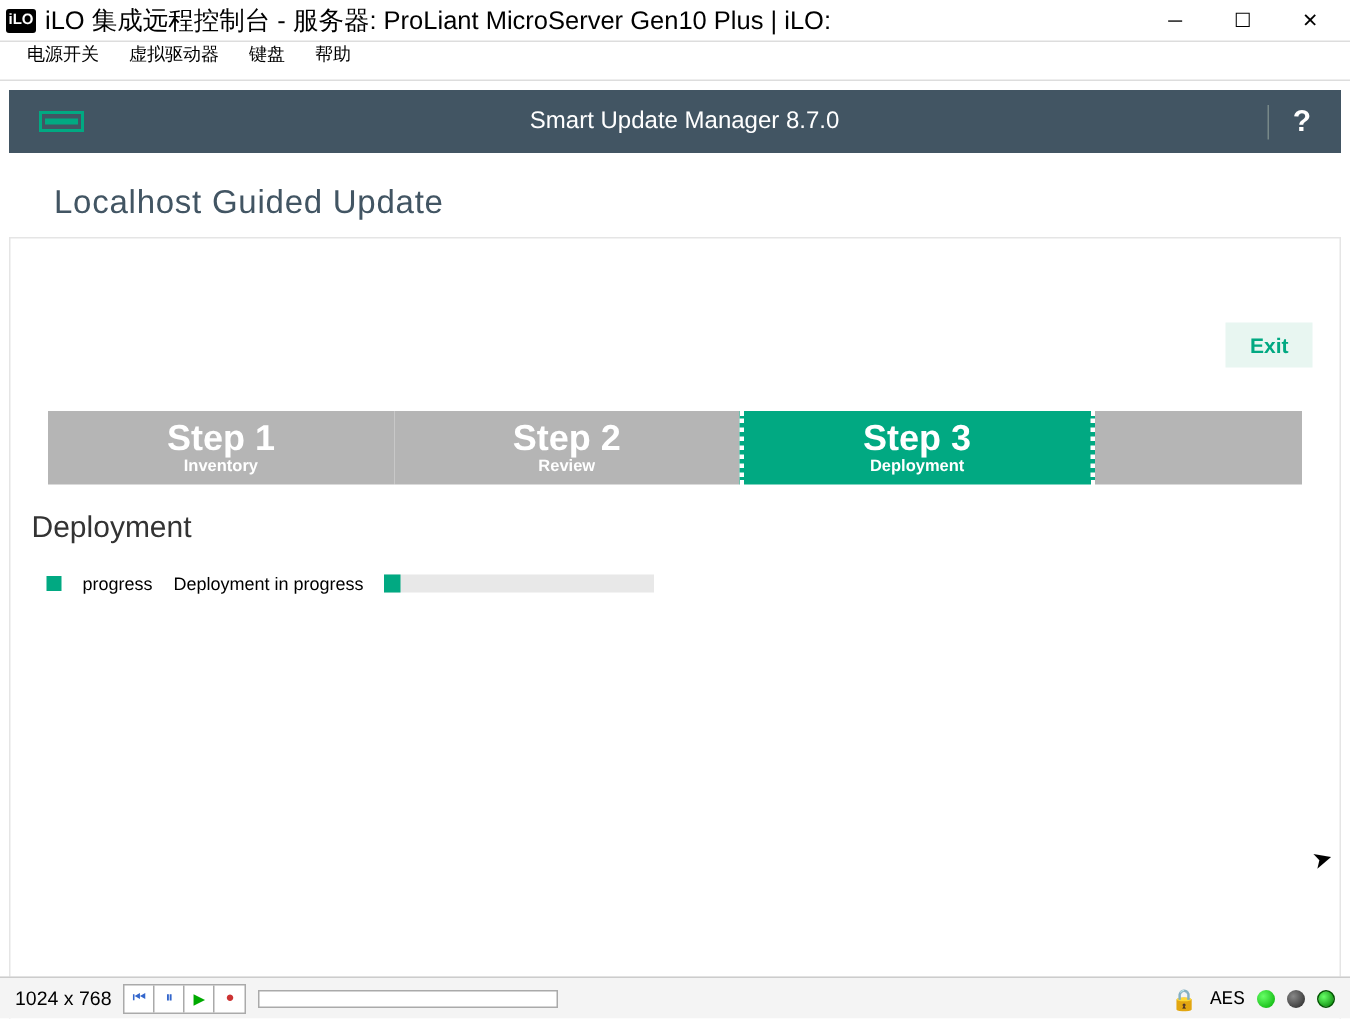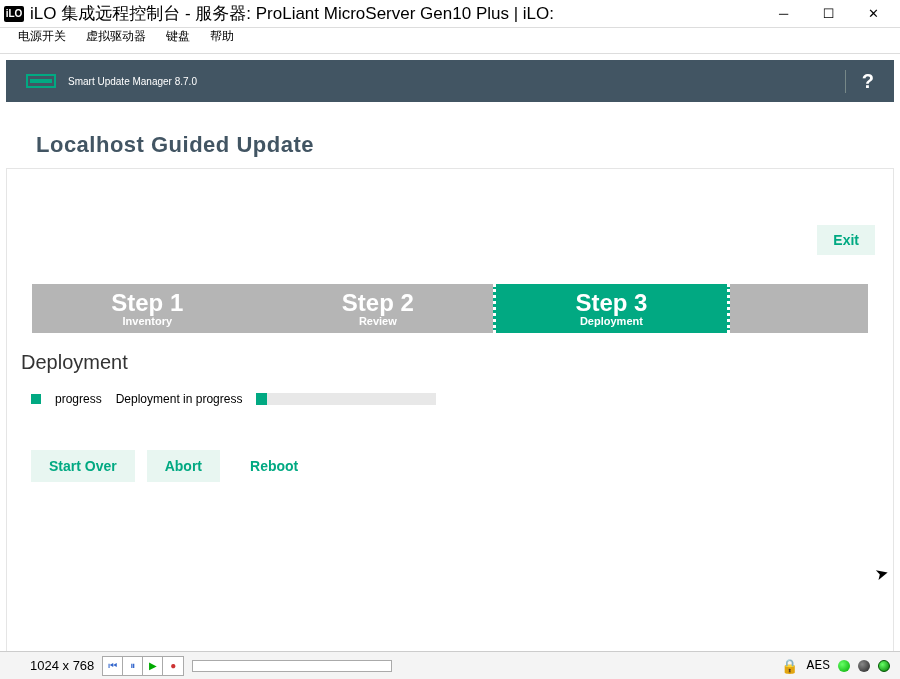--- a/index.html
+++ b/index.html
@@ -12,25 +12,25 @@
 .winbtn { width: 45px; height: 28px; display: flex; align-items: center; justify-content: center; font-size: 13px; cursor: pointer; }
 
 
 .menubar { height: 26px; display: flex; align-items: flex-start; padding: 0 8px; border-bottom: 1px solid #ddd; }
 .menuitem { padding: 0 10px; font-size: 12px; cursor: pointer; }
 
 
 .sum-header { background: #425563; height: 42px; display: flex; align-items: center; padding: 0 20px; margin: 6px 6px 0 6px; }
 .sum-logo { width: 30px; height: 14px; border: 2px solid #01A982; margin-right: 12px; position: relative; }
 .sum-logo::after { content: ''; position: absolute; left: 2px; right: 2px; top: 3px; bottom: 3px; background: #01A982; }
-.sum-title { color: #fff; font-size: 10px; flex: 1; }
+.sum-title { color: #fff; font-size: 16px; flex: 1; text-align: center; }
 .help-icon { color: #fff; font-size: 20px; font-weight: bold; border-left: 1px solid #788; padding-left: 16px; cursor: pointer; }
 
 
-.page-heading { color: #425563; font-size: 22px; font-weight: bold; padding: 30px 36px 10px; letter-spacing: 0.5px; }
+.page-heading { color: #425563; font-size: 22px; font-weight: normal; padding: 20px 36px 10px; letter-spacing: 0.5px; }
 
 
 .content { background: #fff; margin: 0 6px; padding: 0; height: 540px; position: relative; border: 1px solid #e5e5e5; }
 .exit-btn { position: absolute; top: 12px; right: 18px; background: #e8f6f1; color: #01A982; border: none; padding: 7px 16px; font-size: 14px; font-weight: bold; cursor: pointer; margin-top: 44px; }
 
 
 .stepbar { display: flex; margin: 115px 25px 0 25px; height: 49px; }
 .step { flex: 1; background: #b5b5b5; color: #fff; display: flex; flex-direction: column; align-items: center; justify-content: center; position: relative; }
 .step.active { background: #01A982; border-left: 3px dotted #fff; border-right: 3px dotted #fff; }
 .step-title { font-size: 24px; font-weight: bold; line-height: 1; }
@@ -44,21 +44,21 @@
 .progressbar { width: 180px; height: 12px; background: #e8e8e8; position: relative; }
 .progressfill { height: 100%; width: 6%; background: #01A982; }
 
 
 .actions { display: flex; gap: 12px; margin: 44px 24px; }
 .actbtn { background: #e8f6f1; color: #01A982; border: none; padding: 8px 18px; font-size: 14px; font-weight: bold; cursor: pointer; }
 .actbtn.strong { background: transparent; }
 
 
 .statusbar { position: absolute; bottom: 0; left: 0; right: 0; height: 28px; background: #f4f4f4; border-top: 1px solid #ccc; display: flex; align-items: center; padding: 0 10px; gap: 8px; }
-.res-text { font-size: 13px; flex: 0 0 auto; margin-right: auto; margin-left: 20px; }
+.res-text { font-size: 13px; flex: 0 0 auto; margin-right: auto; }
 .playctrl { display: flex; border: 1px solid #aaa; background: #fff; }
 .playbtn { width: 20px; height: 18px; display: flex; align-items: center; justify-content: center; font-size: 10px; border-right: 1px solid #aaa; cursor: pointer; }
 .playbtn:last-child { border-right: none; }
 .sliderbar { width: 200px; height: 12px; border: 1px solid #aaa; background: #fff; }
 .lock-icon { color: #e0a030; font-size: 14px; }
 .aes { font-size: 13px; font-family: Liberation Mono, monospace; }
 .led { width: 12px; height: 12px; border-radius: 50%; }
 .led.green { background: radial-gradient(circle at 35% 35%, #6f6, #0a0); }
 .led.dark { background: radial-gradient(circle at 35% 35%, #888, #222); }
 .led.on { background: radial-gradient(circle at 35% 35%, #6f6, #070); border:1px solid #050; }
@@ -114,25 +114,20 @@
 
   <div class="deploy-row">
     <div class="status-sq"></div>
     <div>progress</div>
     <div>Deployment in progress</div>
     <div class="progressbar">
       <div class="progressfill"></div>
     </div>
   </div>
 
-  <div class="actions">
-    <button class="actbtn">Start Over</button>
-    <button class="actbtn">Abort</button>
-    <button class="actbtn strong">Reboot</button>
-  </div>
 
 </div>
 
 <div class="cursor">➤</div>
 
 <div class="statusbar">
   <div class="res-text">1024 x 768</div>
   <div class="playctrl">
     <div class="playbtn" style="color:#36c;">⏮</div>
     <div class="playbtn" style="color:#36c;">⏸</div>

